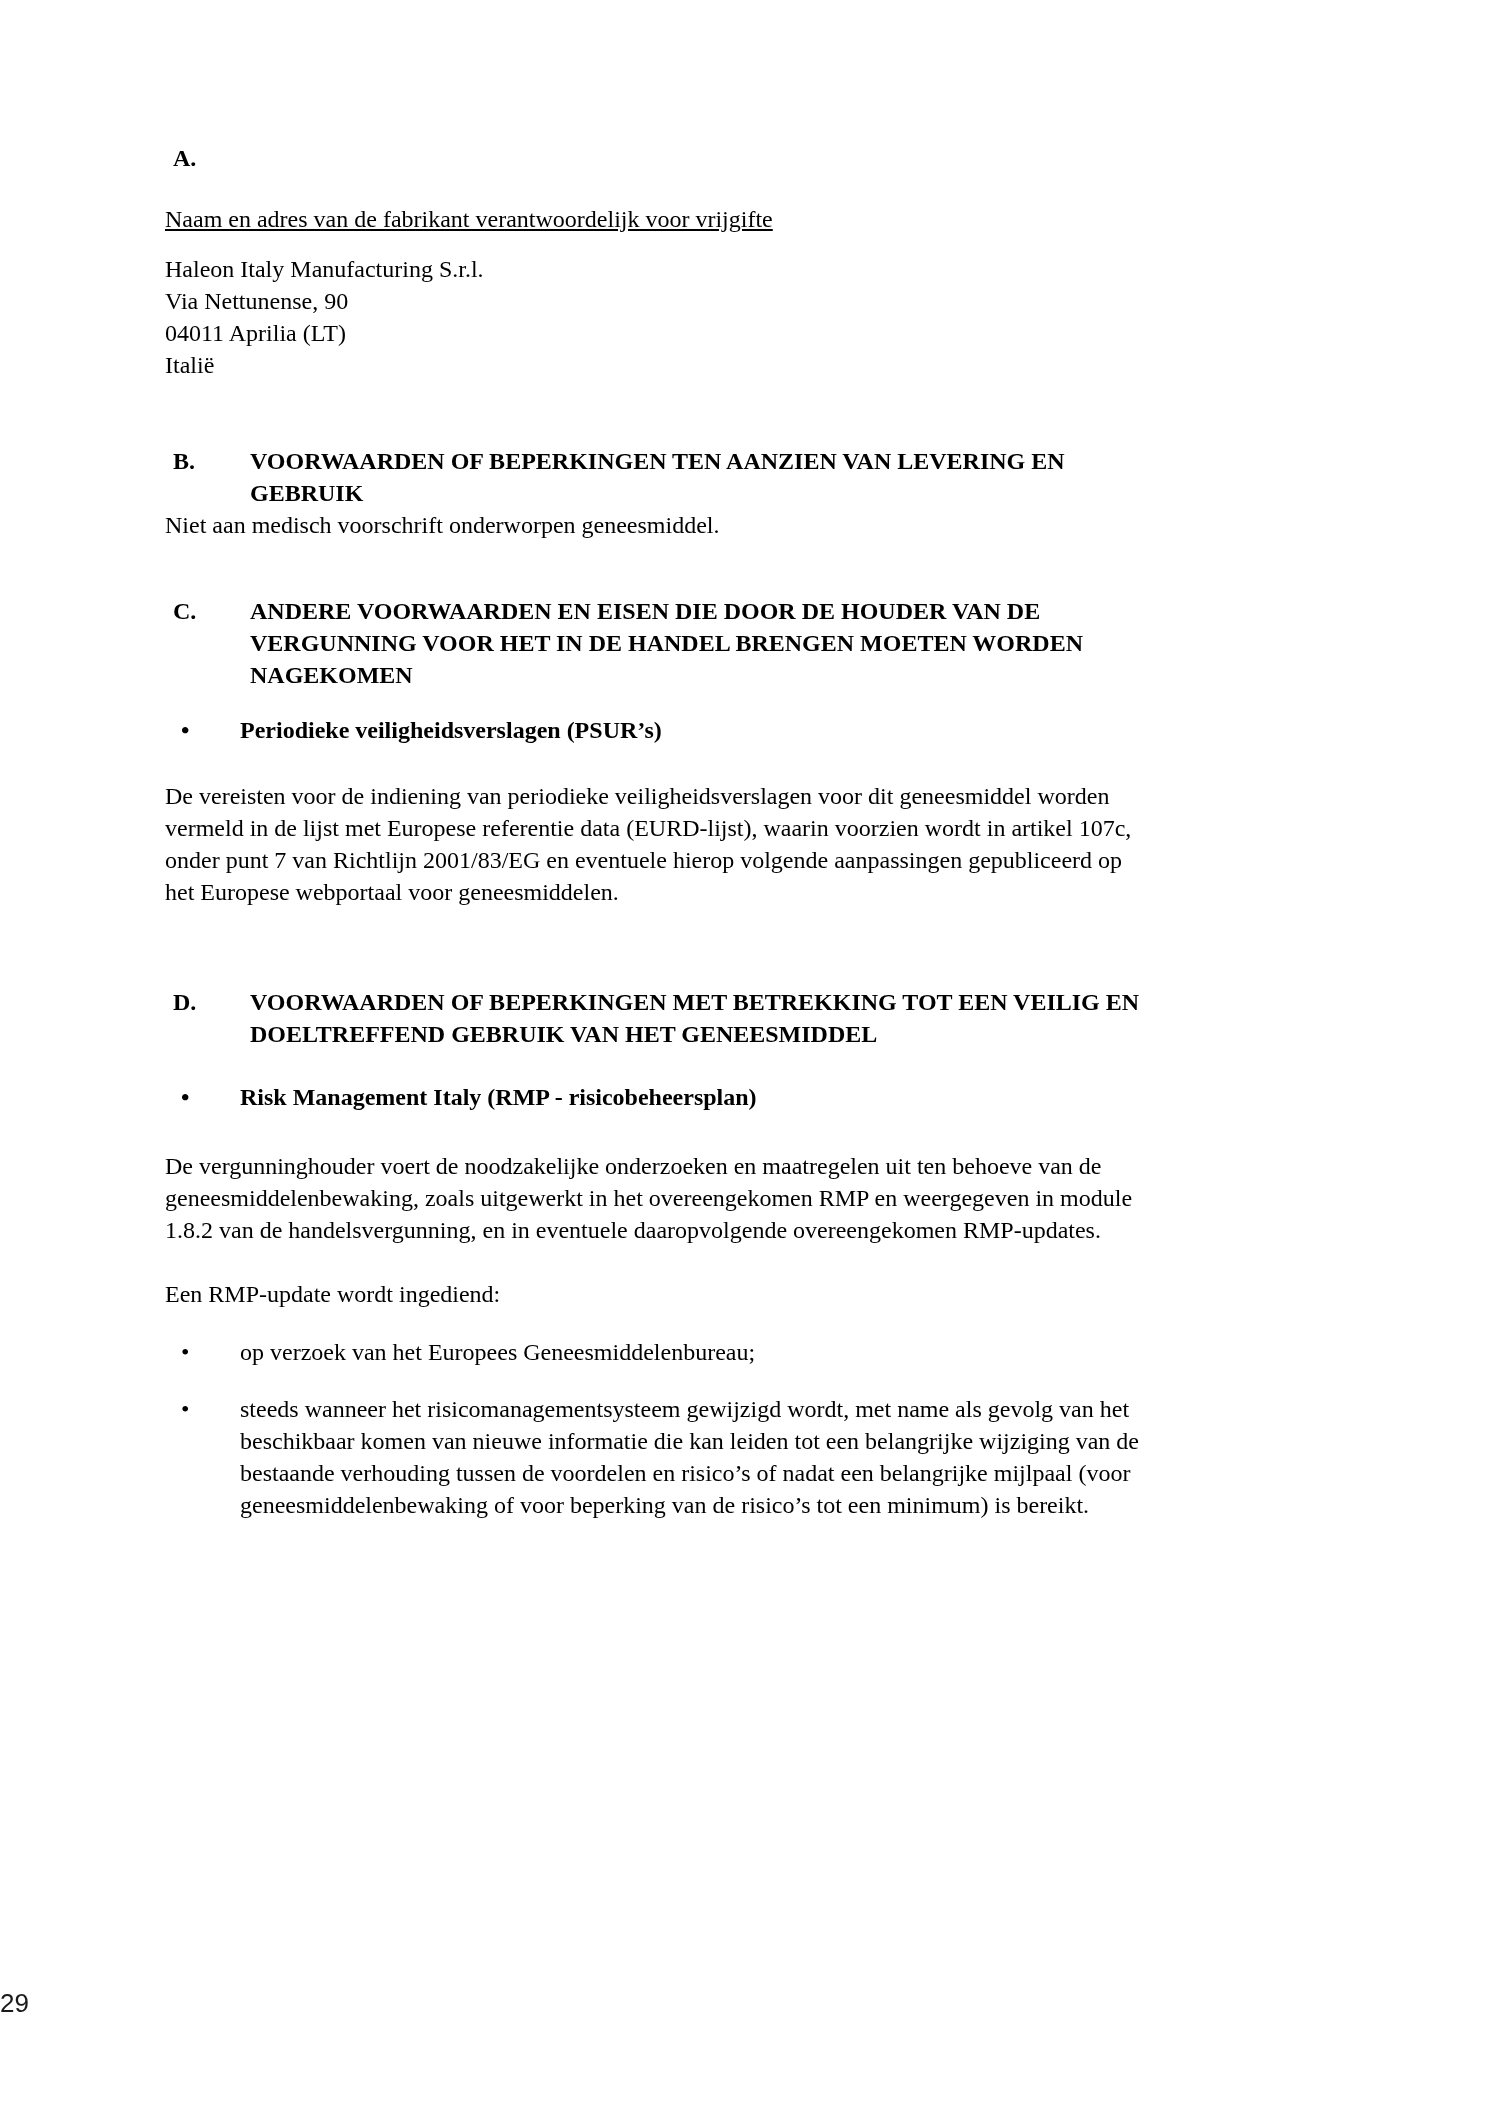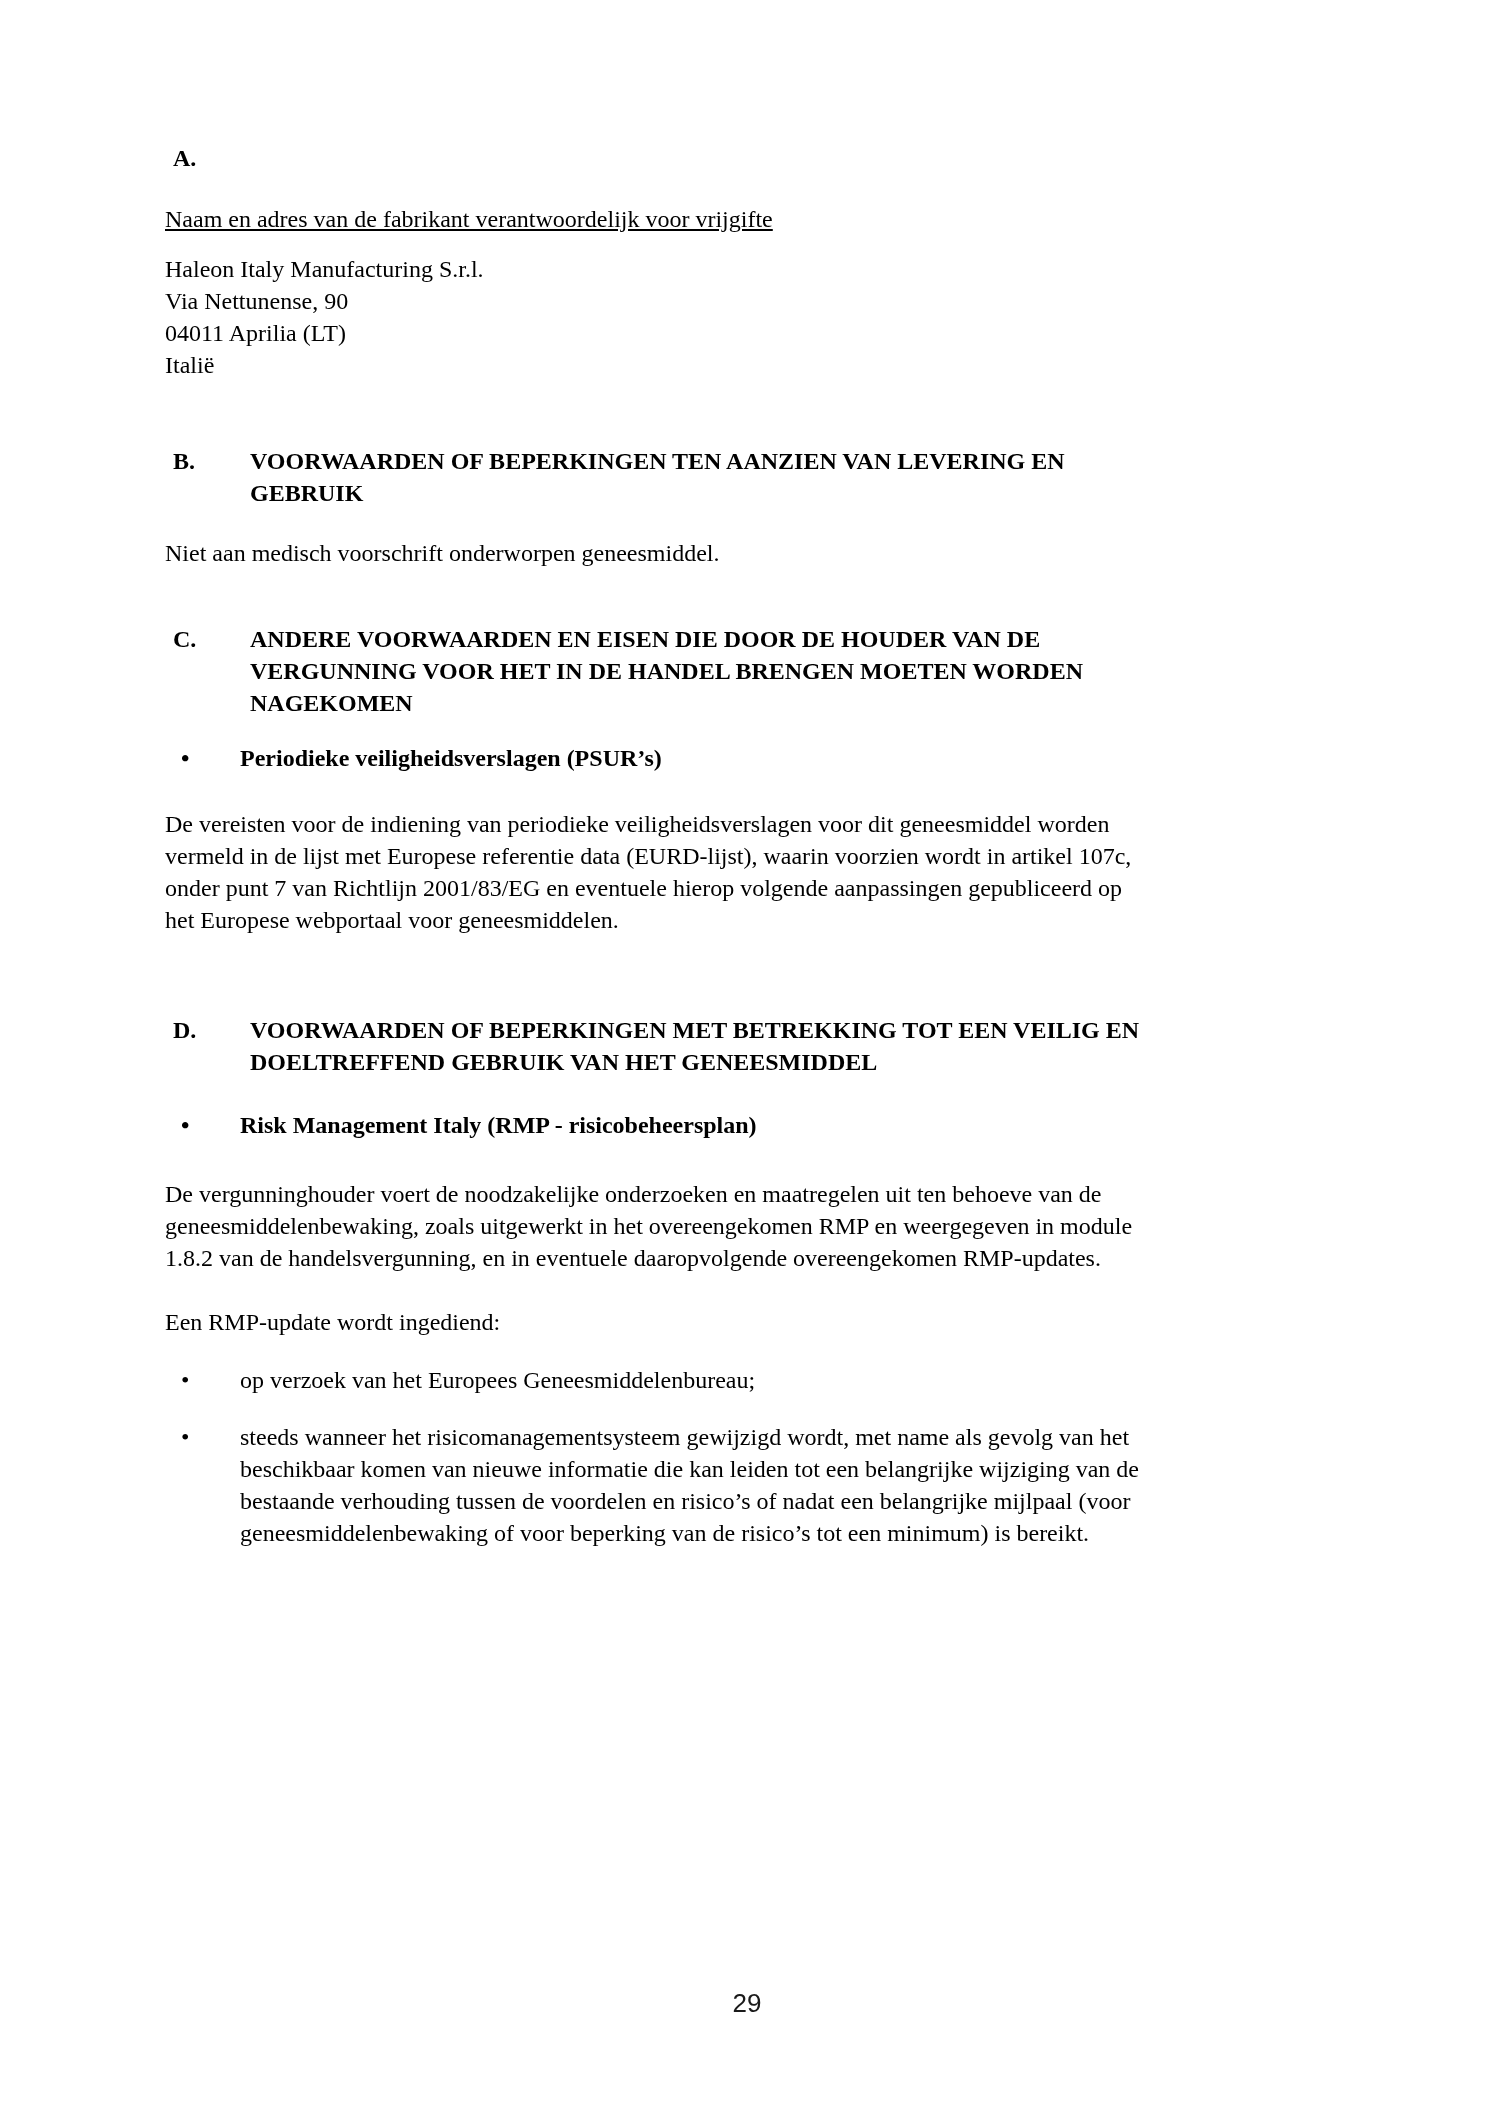--- a/index.html
+++ b/index.html
@@ -49,37 +49,36 @@
   .bullet-row .btext { white-space: pre; }
   .bullet-bold { font-weight: bold; }
 
   .underlined { text-decoration: underline; }
 
   
   .m-heading-a   { margin-top: 142px; }
   .m-subheader   { margin-top: 29px; }
   .m-address     { margin-top: 18px; }
   .m-heading-b   { margin-top: 64px; }
-  .m-niet        { margin-top: 28px; }
+  .m-niet        { }
   .m-heading-c   { margin-top: 54px; }
   .m-psur-bullet { margin-top: 23px; }
   .m-psur-para   { margin-top: 34px; }
   .m-heading-d   { margin-top: 78px; }
   .m-rmp-bullet  { margin-top: 31px; }
   .m-rmp-para    { margin-top: 37px; }
   .m-een-rmp     { margin-top: 32px; }
   .m-op-bullet   { margin-top: 26px; }
   .m-steeds      { margin-top: 25px; }
 
   .footer-pagenum {
     position: absolute;
     top: 1988px;
     left: 0;
     width: 100%;
-    text-align: center;
     font-family: "Liberation Sans", "DejaVu Sans", sans-serif;
     font-size: 26px;
     line-height: 30px;
     color: #1a1a1a;
   }
 </style>
 </head>
 <body>
 
 <div class="page">

